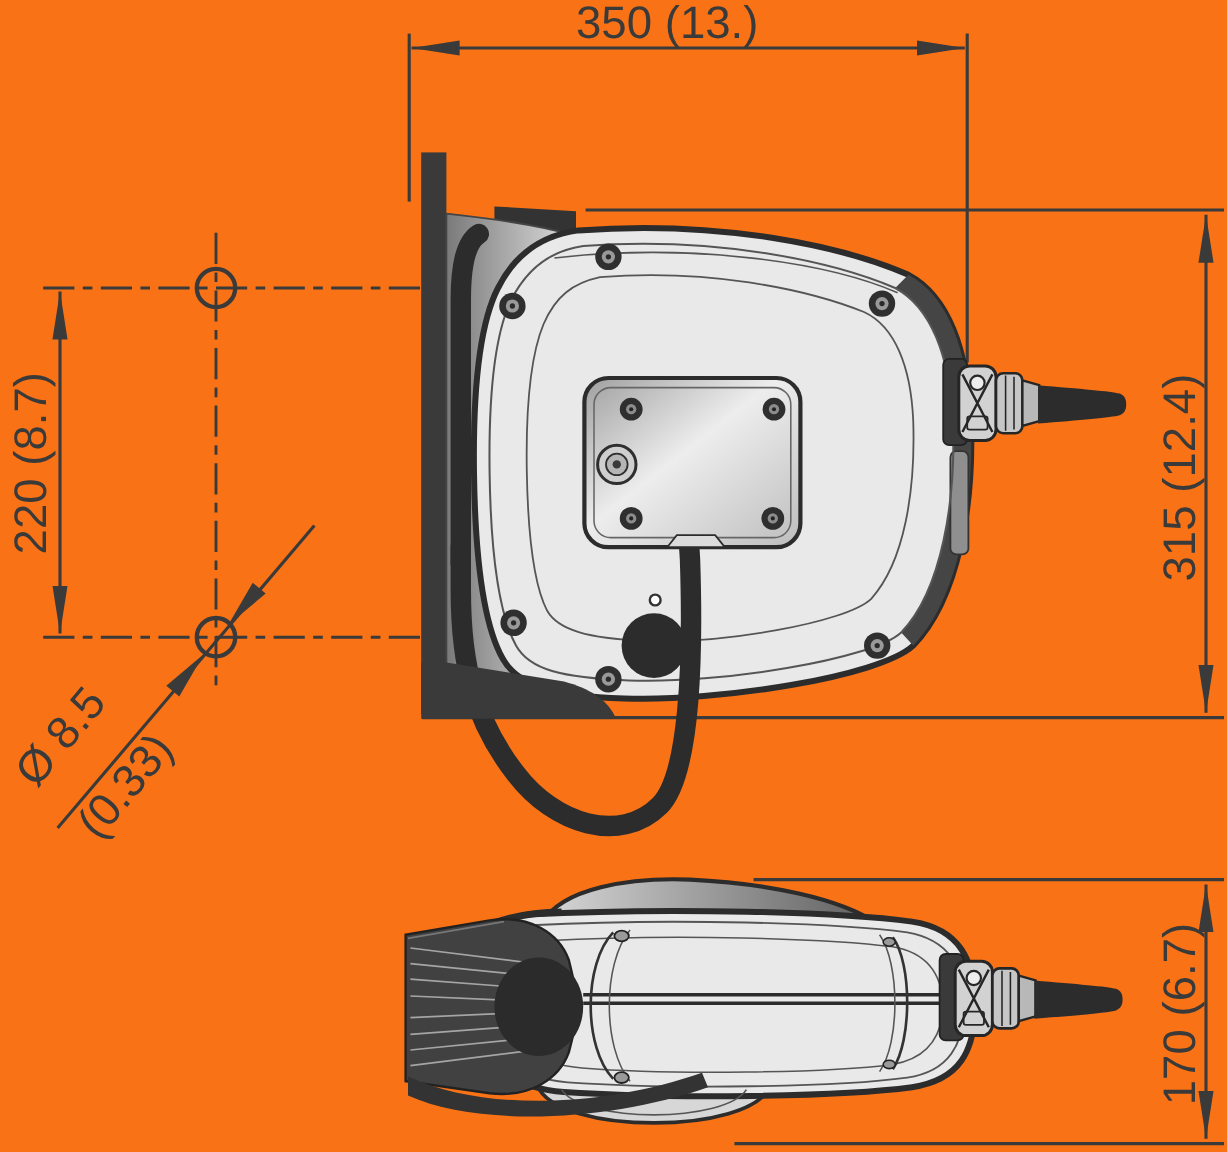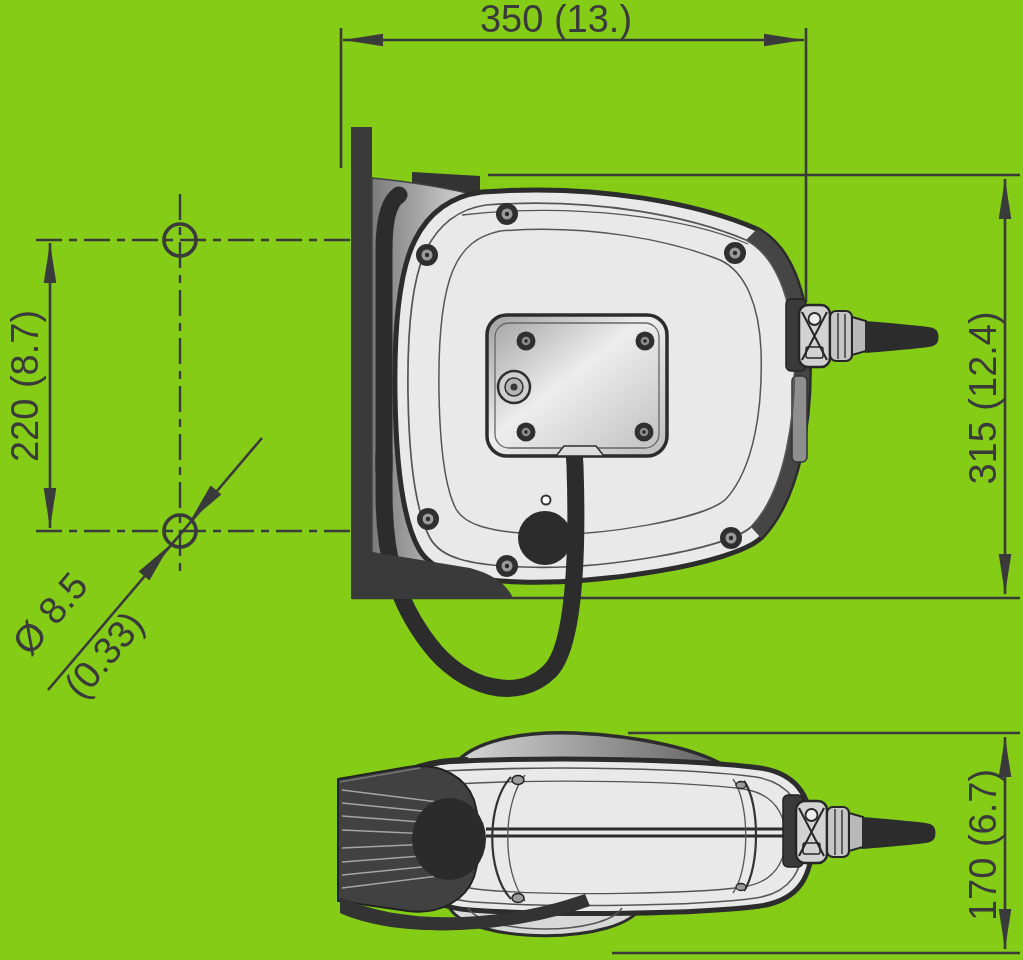--- a/index.html
+++ b/index.html
@@ -1,16 +1,16 @@
 <!DOCTYPE html>
 <html><head>
 <meta charset="utf-8">
 <style>
   html,body{margin:0;padding:0;background:#fff;}
-  .stage{width:1023px;height:960px;position:relative;background:#84cc16;overflow:hidden;}
+  .stage{width:1023px;height:960px;position:relative;background:#f97316;overflow:hidden;}
   svg{display:block;}
   .dim-text{font-family:"Liberation Sans",sans-serif;font-size:38px;fill:#3a3a3a;}
   .thin{stroke:#3a3a3a;stroke-width:2.6;fill:none;}
   .cline{stroke:#3a3a3a;stroke-width:2.4;fill:none;stroke-dasharray:26 7 8 7;}
   .outline{stroke:#2c2c2c;stroke-width:5;fill:#e9e9e9;stroke-linejoin:round;}
   .ring{stroke:#555;fill:none;}
 </style>
 </head>
 <body>
 

